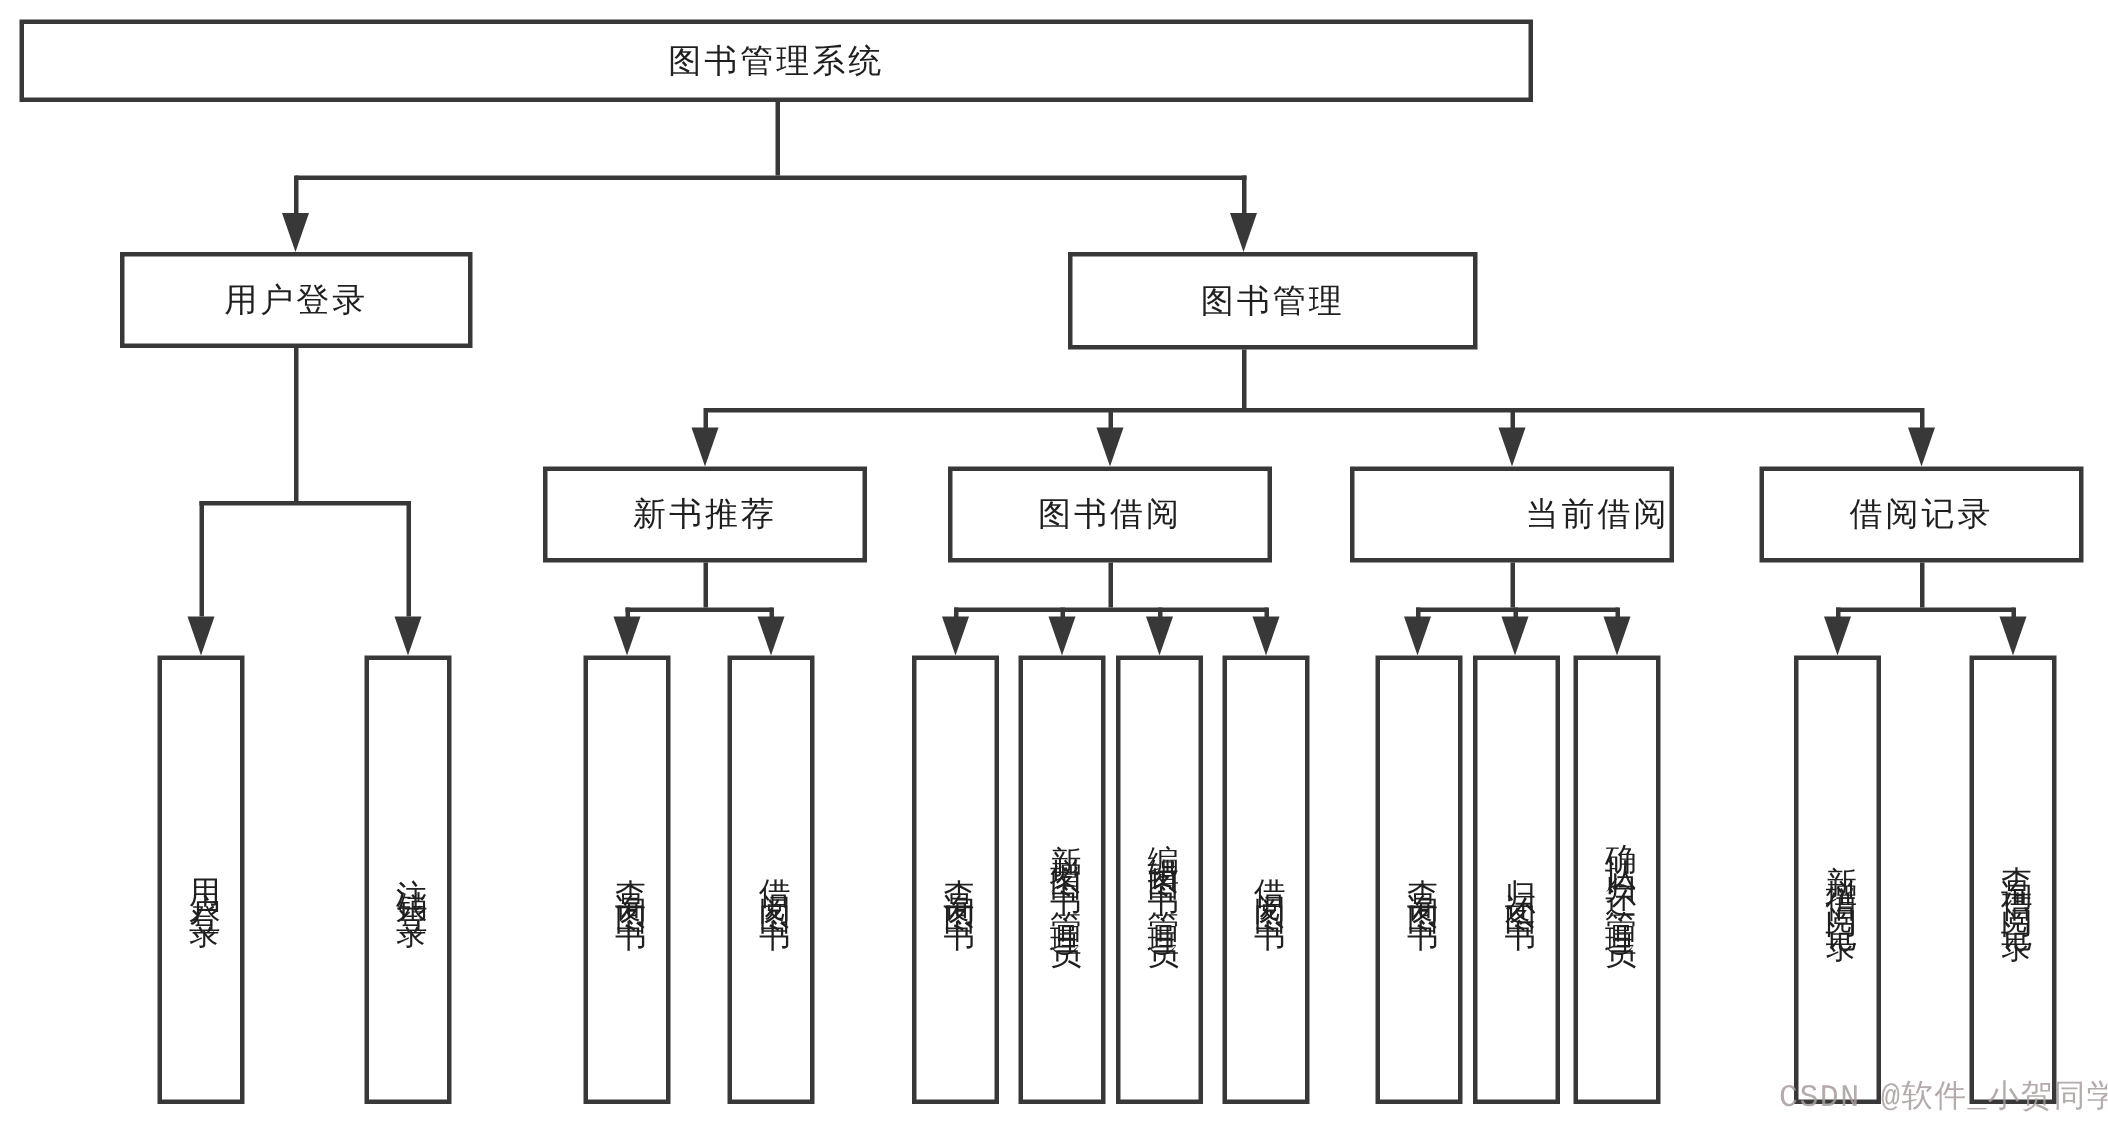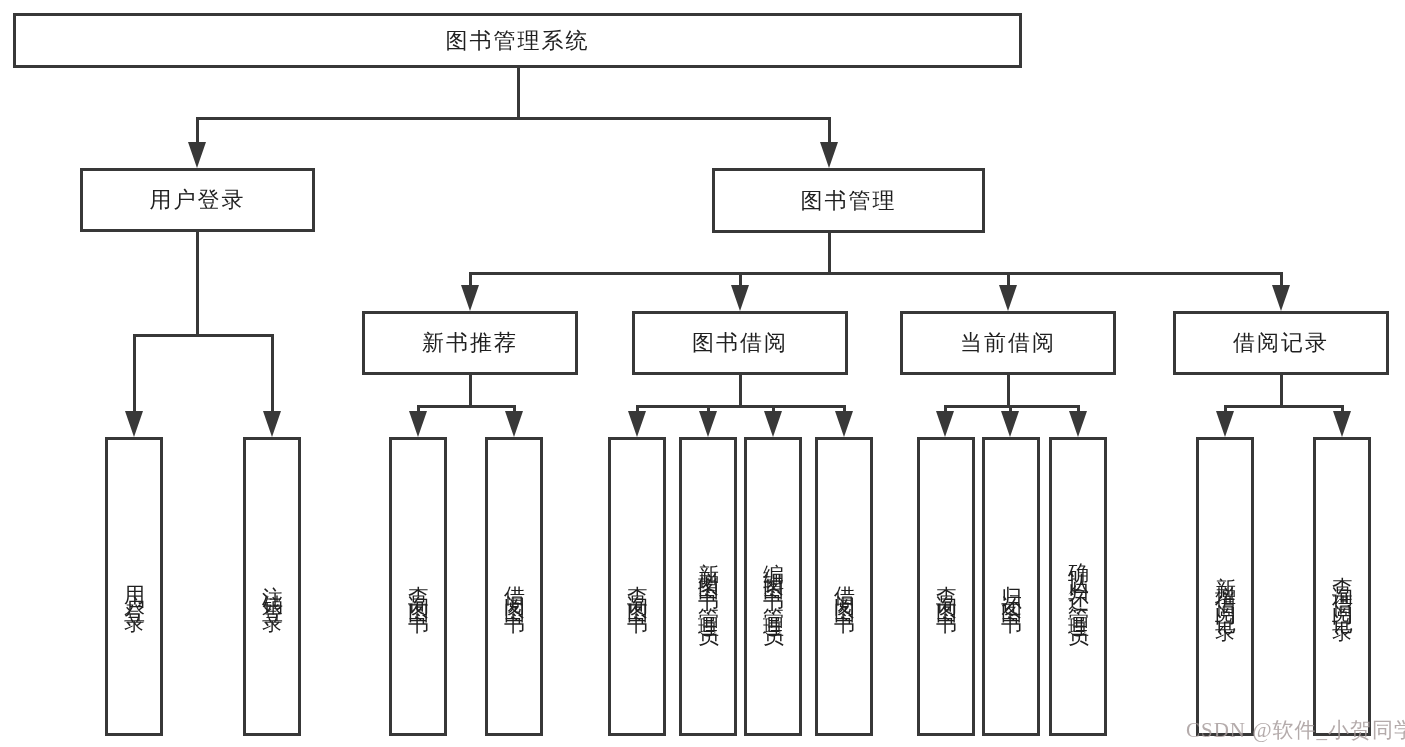--- a/index.html
+++ b/index.html
@@ -1,18 +1,18 @@
 <!DOCTYPE html>
 <html><head>
 <meta charset="utf-8">
 <style>
   html, body { margin:0; padding:0; background:#ffffff; }
   .canvas {
     position:relative; width:1405px; height:747px; background:#ffffff;
-    font-family:Liberation Serif, serif; overflow:hidden;
+    font-family:Liberation Mono, monospace; overflow:hidden;
   }
   .box {
     position:absolute; box-sizing:border-box;
     border:3px solid #383838; background:#ffffff;
     display:flex; align-items:center; justify-content:center;
     color:#1f1f1f;
   }
   .h-label { font-size:22px; letter-spacing:2px; white-space:nowrap; }
   .v-label {
     writing-mode:vertical-rl; text-orientation:mixed;
@@ -72,21 +72,21 @@
   <div class="arrow" style="left:999px; top:285px;"></div>
   <div class="vline" style="left:1280px; top:272px; height:15px;"></div>
   <div class="arrow" style="left:1272px; top:285px;"></div>
 
   <div class="box" style="left:362px; top:311px; width:216px; height:64px;">
     <span class="h-label">新书推荐</span>
   </div>
   <div class="box" style="left:632px; top:311px; width:216px; height:64px;">
     <span class="h-label">图书借阅</span>
   </div>
-  <div class="box" style="left:900px; top:311px; width:216px; height:64px;">
+  <div class="box" style="left:900px; top:311px; width:216px; height:64px;justify-content:flex-end;">
     <span class="h-label">当前借阅</span>
   </div>
   <div class="box" style="left:1173px; top:311px; width:216px; height:64px;">
     <span class="h-label">借阅记录</span>
   </div>
 
   <div class="vline" style="left:469px; top:375px; height:30px;"></div>
   <div class="vline" style="left:739px; top:375px; height:30px;"></div>
   <div class="vline" style="left:1007px; top:375px; height:30px;"></div>
   <div class="vline" style="left:1280px; top:375px; height:30px;"></div>

